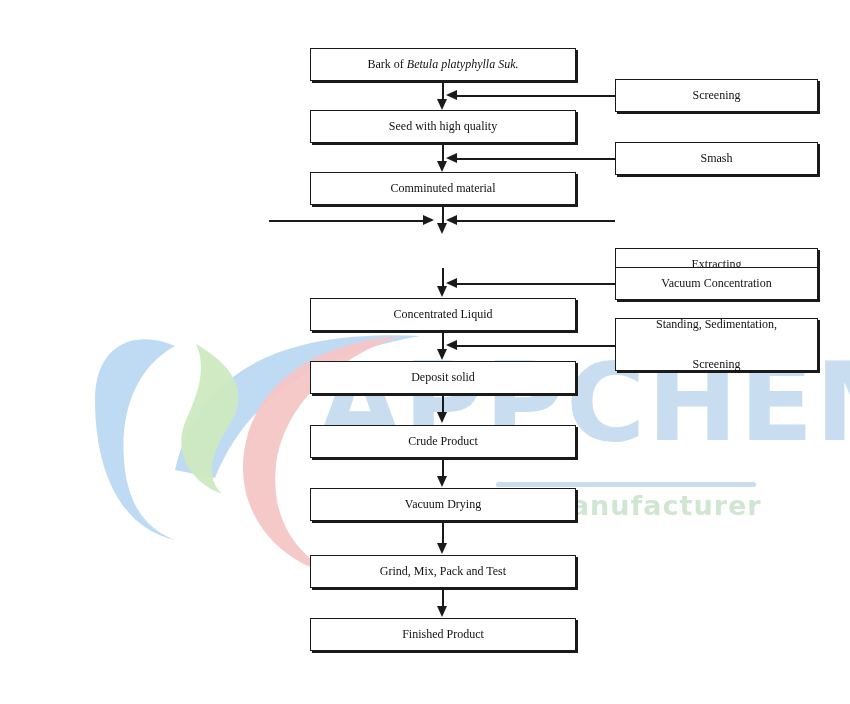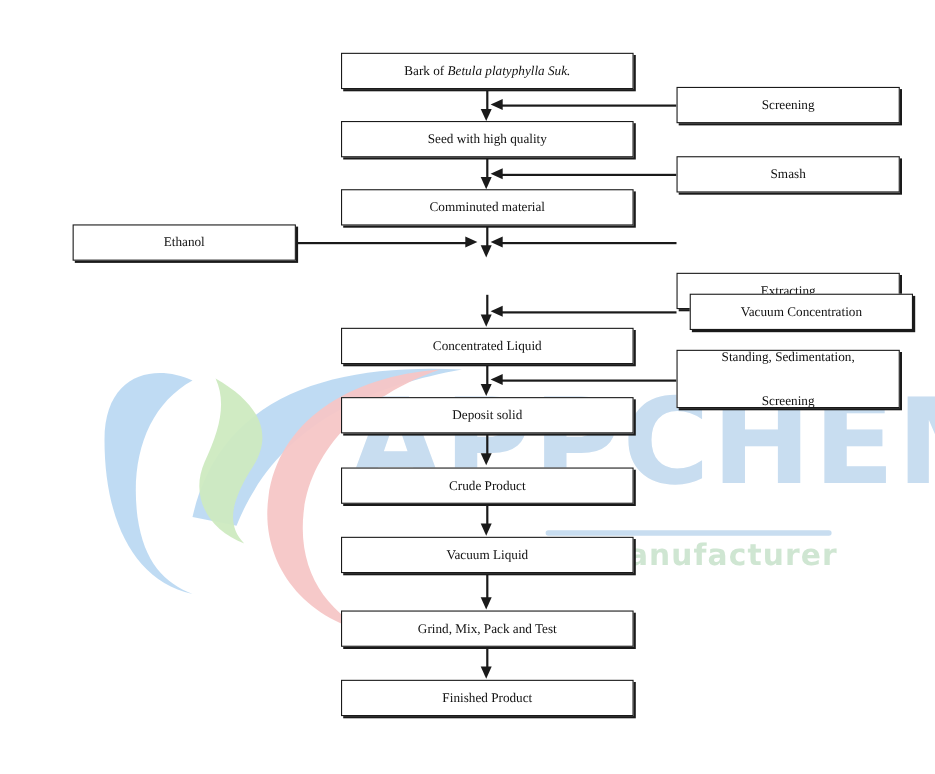--- a/index.html
+++ b/index.html
@@ -156,21 +156,21 @@
 
   <div class="box" style="left:310px; top:361px; width:266px; height:33px;">
     <span>Deposit solid</span>
   </div>
 
   <div class="box" style="left:310px; top:425px; width:266px; height:33px;">
     <span>Crude Product</span>
   </div>
 
   <div class="box" style="left:310px; top:488px; width:266px; height:33px;">
-    <span>Vacuum Liquid</span>
+    <span>Vacuum Drying</span>
   </div>
 
   <div class="box" style="left:310px; top:618px; width:266px; height:33px;">
     <span>Finished Product</span>
   </div>
 
   <div class="box" style="left:310px; top:555px; width:266px; height:33px;">
     <span>Grind, Mix, Pack and Test</span>
   </div>
 
@@ -179,32 +179,29 @@
   </div>
 
   <div class="box" style="left:615px; top:142px; width:203px; height:33px;text-align:right;">
     <span>Smash</span>
   </div>
 
   <div class="box" style="left:615px; top:204px; width:203px; height:33px;margin-top:44px;">
     <span>Extracting</span>
   </div>
 
-  <div class="box" style="left:615px; top:267px; width:203px; height:33px;margin-left:12px;">
+  <div class="box" style="left:615px; top:267px; width:203px; height:33px;">
     <span>Vacuum Concentration</span>
   </div>
 
   <div class="box two-line" style="left:615px; top:318px; width:203px; height:53px; flex-direction:column;gap:24px;">
     <span>Standing, Sedimentation,</span>
     <span>Screening</span>
   </div>
 
-  <div class="box" style="left:66px; top:204px; width:203px; height:33px;">
-    <span>Ethanol</span>
-  </div>
 
   <div class="conn vline" style="left:442px; top:81px; height:22px;"></div>
   <div class="arrow-down" style="left:437px; top:99px;"></div>
 
   <div class="conn hline" style="left:452px; top:95px; width:163px;"></div>
   <div class="arrow-left" style="left:446px; top:90px;"></div>
 
   <div class="conn vline" style="left:442px; top:143px; height:22px;"></div>
   <div class="arrow-down" style="left:437px; top:161px;"></div>
 

